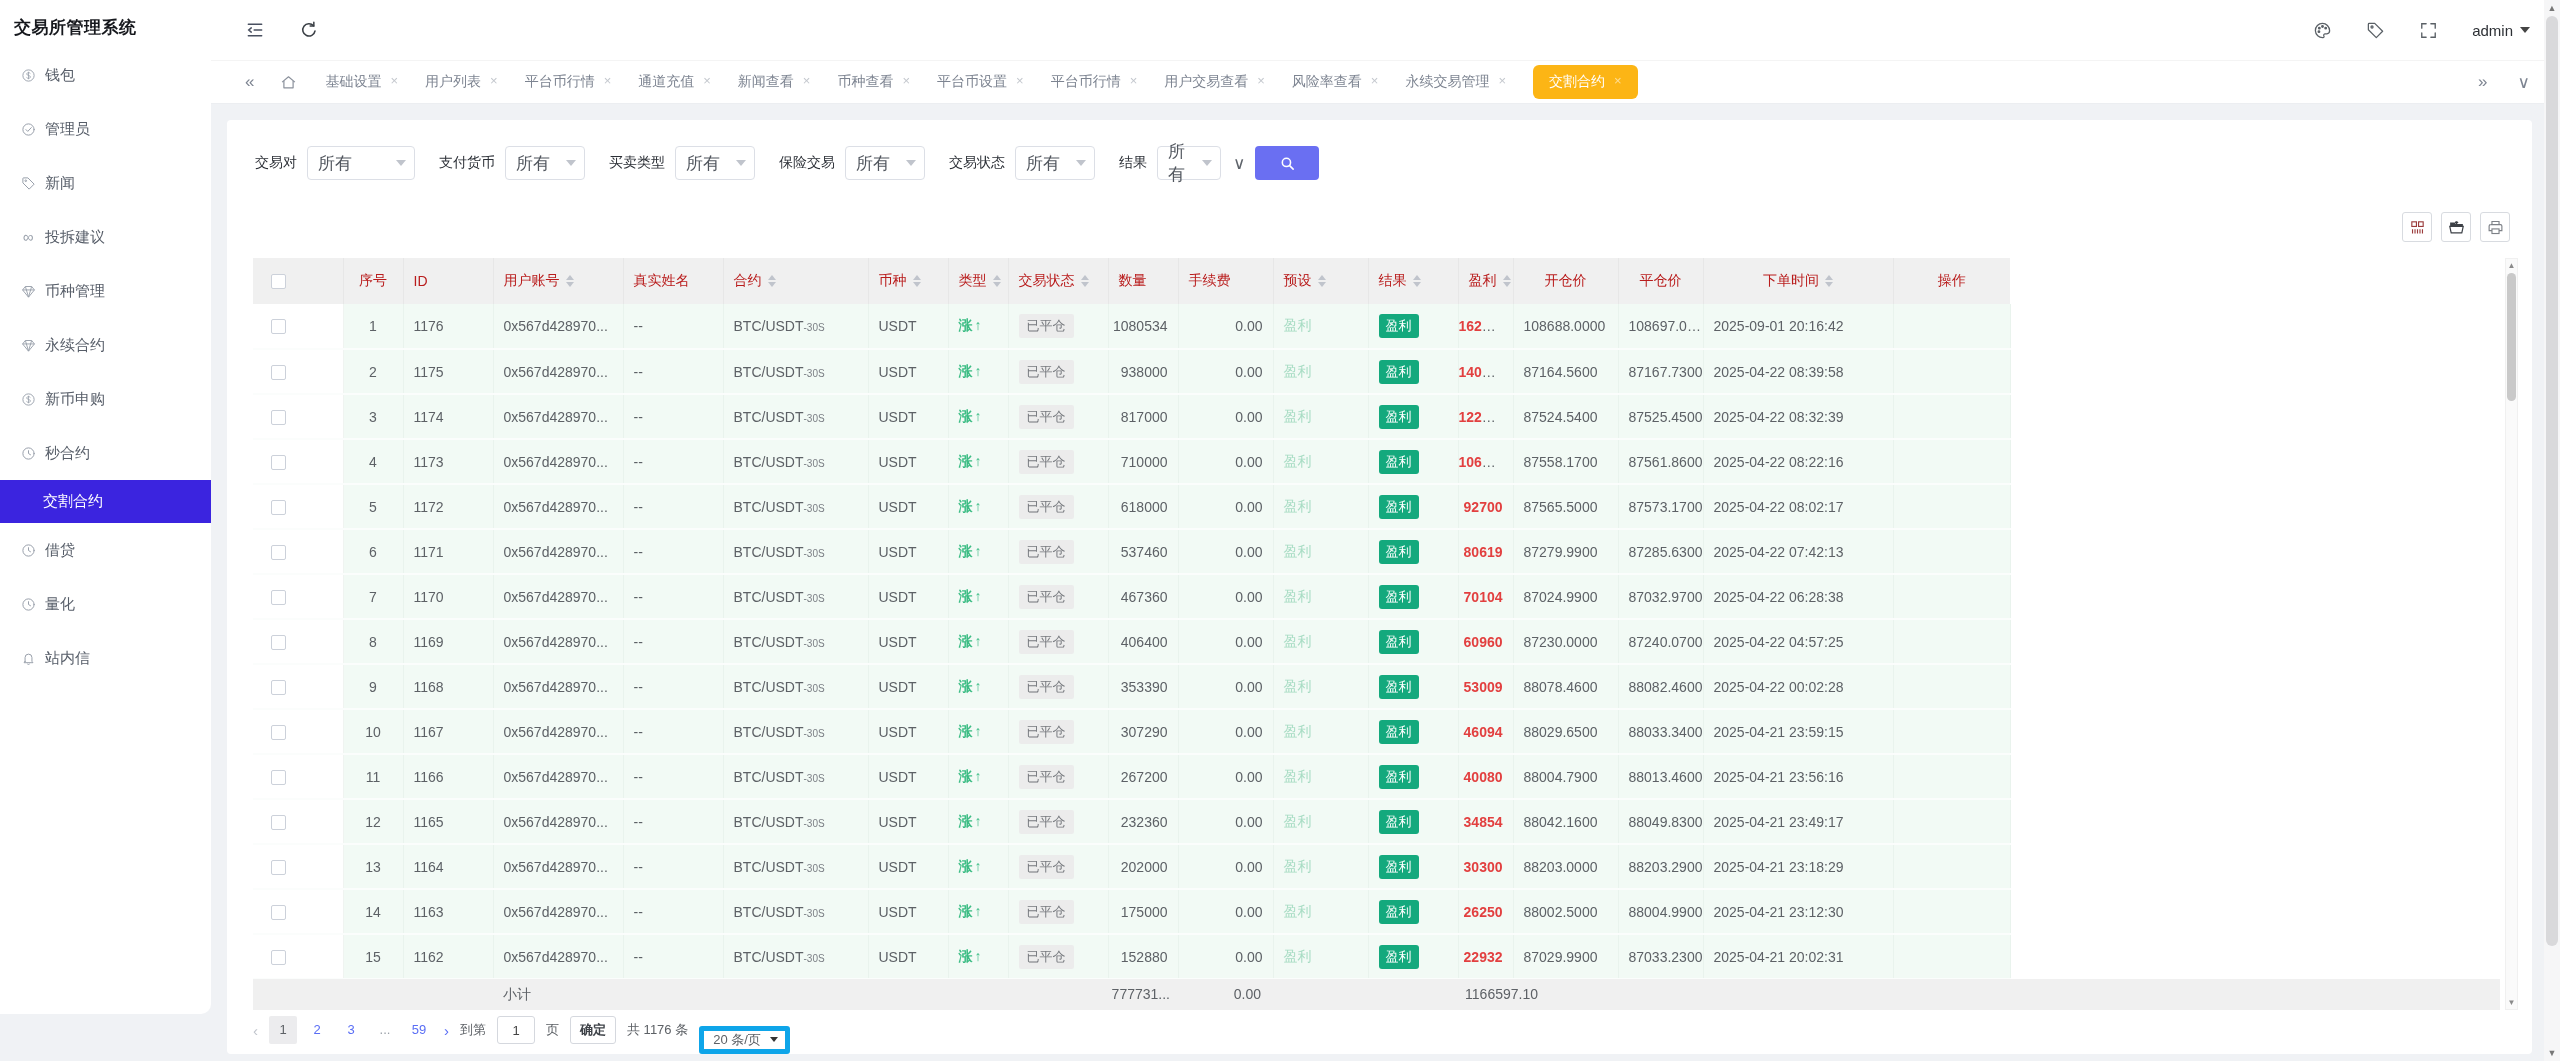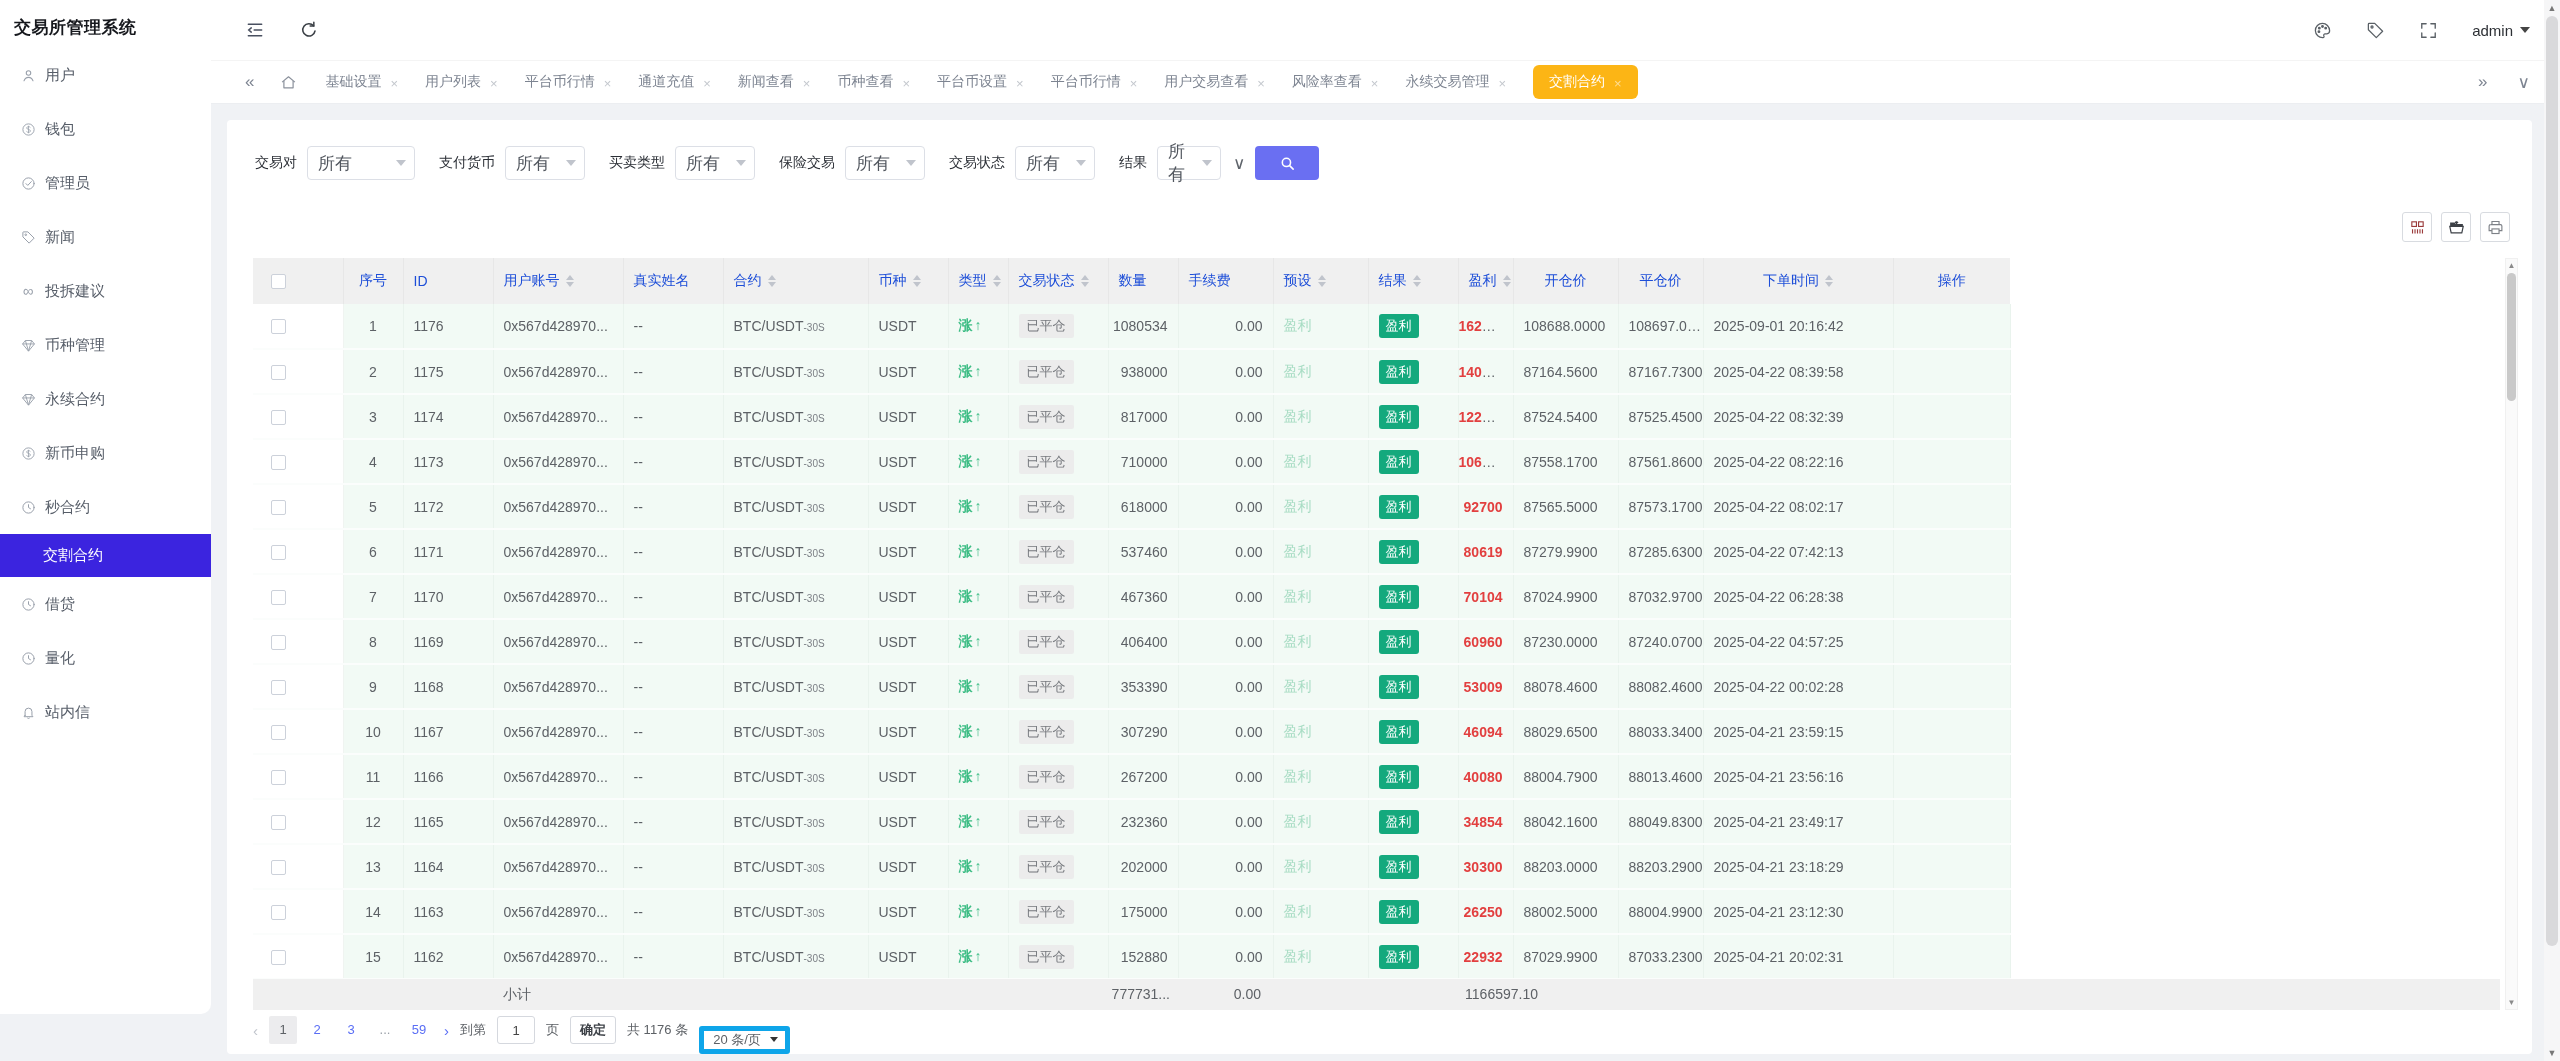--- a/index.html
+++ b/index.html
@@ -21,21 +21,21 @@
   .tb-right { margin-left:auto; display:flex; align-items:center; gap:34px; }
   .tb-right .tb-ic { width:19px; height:19px; color:#5a6066; cursor:pointer; }
   .admin { display:flex; align-items:center; gap:7px; font-size:15px; color:#2d3035; cursor:pointer; }
   .caret { width:0; height:0; border-left:5px solid transparent; border-right:5px solid transparent; border-top:6px solid #444; }
 
   
   #tabbar { position:absolute; left:211px; top:60px; right:0; height:44px; background:#fff; border-top:1px solid #f4f4f4; border-bottom:1px solid #eceef1; display:flex; align-items:center; padding:0 30px 0 34px; z-index:2; }
   .tab-nav-glyph { font-size:17px; color:#7d8491; cursor:pointer; margin-right:26px; }
   #home-icon { width:17px; height:17px; color:#8b919c; margin-right:28px; cursor:pointer; }
   #tabs { display:flex; align-items:center; gap:27px; }
-  .tab { display:flex; align-items:flex-end; gap:9px; font-size:14px; color:#7d8491; cursor:pointer; white-space:nowrap; }
+  .tab { display:flex; align-items:flex-start; gap:9px; font-size:14px; color:#7d8491; cursor:pointer; white-space:nowrap; }
   .tab .tab-x { font-size:13px; color:#c3c7cd; }
   .tab.active { background:var(--tab-active,#fcb515); color:#fff; padding:8px 16px; border-radius:6px; }
   .tab.active .tab-x { color:rgba(255,255,255,.55); }
   .tabbar-right { margin-left:auto; display:flex; align-items:center; gap:30px; }
 
   
   #card { position:absolute; left:227px; top:120px; width:2305px; height:934px; background:#fff; border-radius:4px; }
 
   
   #filters { display:flex; align-items:center; padding:26px 0 0 28px; }
@@ -46,21 +46,21 @@
   .f-more { font-size:17px; color:#5f646b; margin:0 10px 0 -12px; cursor:pointer; }
   .search-btn { width:64px; height:34px; background:var(--search-btn,#6a6ff2); border:none; border-radius:4px; display:flex; align-items:center; justify-content:center; cursor:pointer; }
 
   
   #toolbar { position:absolute; right:22px; top:92px; display:flex; gap:9px; }
   .tool-btn { width:30px; height:30px; background:#fff; border:1px solid #d8dbe0; border-radius:3px; display:flex; align-items:center; justify-content:center; cursor:pointer; }
 
   
   #table-wrap { position:absolute; left:26px; top:138px; width:1757px; }
   table { border-collapse:collapse; table-layout:fixed; width:1757px; }
-  th { height:46px; background:#f0f0f0; font-weight:normal; font-size:14px; color:#1d4ed8; border-right:1px solid #e7e7e7; padding:0 0 0 10px; text-align:left; white-space:nowrap; }
+  th { height:46px; background:#f0f0f0; font-weight:normal; font-size:14px; color:#b91c1c; border-right:1px solid #e7e7e7; padding:0 0 0 10px; text-align:left; white-space:nowrap; }
   th:last-child { border-right:none; }
   th.a-c { text-align:center; padding:0; }
   td { height:45px; background:#f2faf5; border-bottom:2px solid #fbfdfc; border-right:1px solid #e9f3ed; font-size:14px; color:#5d6166; padding:0 0 0 10px; white-space:nowrap; overflow:hidden; text-overflow:ellipsis; }
   td.a-c { text-align:center; padding:0; }
   td.a-r { text-align:right; padding:0 10px 0 0; }
   td.cb-cell { background:#fff; border-right:1px solid #f0f4f1; padding-left:18px; }
   th.cb-cell { padding-left:18px; }
   .cb { display:inline-block; width:15px; height:15px; background:#fff; border:1px solid #ccd1da; border-radius:2px; vertical-align:middle; cursor:pointer; }
   .sort { display:inline-flex; flex-direction:column; gap:2px; margin-left:6px; vertical-align:middle; cursor:pointer; }
   .sort i { width:0; height:0; border-left:4px solid transparent; border-right:4px solid transparent; }
@@ -103,29 +103,20 @@
   #page-scrollbar { position:absolute; right:0; top:0; width:16px; height:1061px; background:#f6f6f7; z-index:5; }
   #page-scrollbar .sb-ar { position:absolute; left:0; width:100%; text-align:center; font-size:9px; color:#777; }
   #page-scrollbar .sb-thumb { position:absolute; left:2px; top:16px; width:12px; height:930px; background:#d9d9db; border-radius:6px; }
 </style>
 </head>
 <body style="--accent: #3b24df; --tab-active: #fcb515; --green: #14a97d; --red: #e23f3f; --search-btn: #6a6ff2; --link: #5a6ef5;">
 
 <aside id="sidebar">
   <div class="logo">交易所管理系统</div>
   <nav id="side-menu">
-      <div class="side-item">
-        <span class="s-icon">
-          <svg width="15" height="15" viewBox="0 0 24 24" fill="none" stroke="currentColor" stroke-width="1.7" stroke-linecap="round">
-            <circle cx="12" cy="8" r="3.6"></circle>
-            <path d="M4.8 20.5c1.3-3.7 4.1-5.5 7.2-5.5s5.9 1.8 7.2 5.5"></path>
-          </svg>
-        </span>
-        <span>用户</span>
-      </div>
       <div class="side-item">
         <span class="s-icon">
           <svg width="15" height="15" viewBox="0 0 24 24" fill="none" stroke="currentColor" stroke-width="1.5">
             <circle cx="12" cy="12" r="9"></circle>
             <path d="M15 8.8c-.6-.9-1.7-1.3-3-1.3-1.7 0-2.9.9-2.9 2.1 0 3 6 1.7 6 4.7 0 1.3-1.3 2.2-3.1 2.2-1.4 0-2.6-.5-3.2-1.4M12 6v12" stroke-width="1.3"></path>
           </svg>
         </span>
         <span>钱包</span>
       </div>
       <div class="side-item">

